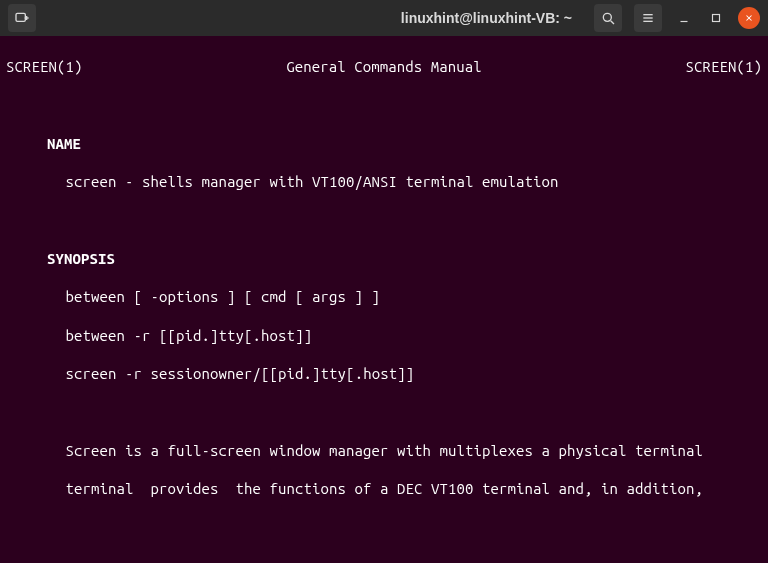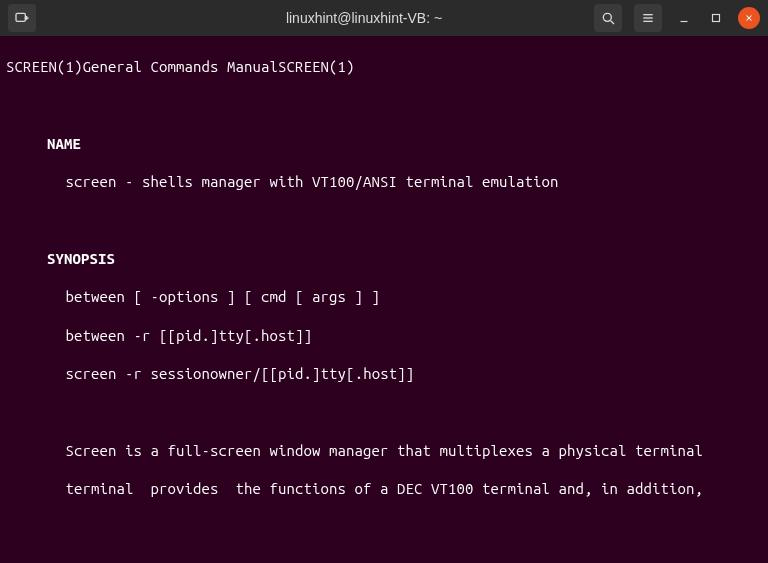--- a/index.html
+++ b/index.html
@@ -12,21 +12,21 @@
 }
 .titlebar {
   height: 36px;
   background: #2b2b2b;
   display: flex;
   align-items: center;
   padding: 0 8px;
   gap: 8px;
 }
 .titlebar-left { display: flex; align-items: center; gap: 10px; width: 140px; }
-.titlebar-title { flex: 1; text-align: center; color: #d9d9d9; font-size: 14px; font-weight: 400; }
+.titlebar-title { flex: 1; text-align: right; color: #d9d9d9; font-size: 14px; font-weight: 700; }
 .titlebar-right { display: flex; align-items: center; gap: 12px; width: 180px; justify-content: flex-end; }
 .tb-btn {
   width: 28px; height: 28px; border-radius: 4px;
   background: #3a3a3a; display: flex; align-items: center; justify-content: center;
   color: #d9d9d9;
 }
 .tb-btn svg { width: 16px; height: 16px; fill: none; stroke: currentColor; stroke-width: 2; }
 .win-ctrl { width: 20px; height: 20px; display: flex; align-items: center; justify-content: center; }
 .win-ctrl svg { width: 14px; height: 14px; fill: none; stroke: #d9d9d9; stroke-width: 2; }
 .win-close { width: 22px; height: 22px; border-radius: 50%; background: #e95420; display: flex; align-items: center; justify-content: center; }
@@ -40,21 +40,21 @@
   font-family: "Ubuntu Mono", "DejaVu Sans Mono", monospace;
   font-size: 15px;
   line-height: 1.28;
   padding: 2px 6px 0 6px;
   white-space: pre;
   position: relative;
   letter-spacing: 0.1px;
 }
 .u { }
 .b { font-weight: 700; padding-left: 41px; }
-.hdr-row { display: flex; }
+.hdr-row { display: flex; justify-content: space-between; }
 </style>
 </head>
 <body>
 
 <div class="titlebar">
   <div class="titlebar-left">
     <div class="tb-btn">
       <svg viewBox="0 0 24 24">
           <rect x="3" y="5" width="14" height="12" rx="2"></rect>
           <line x1="19" y1="9" x2="19" y2="15"></line>
@@ -100,21 +100,21 @@
 <div class="hdr-row"><span>SCREEN(1)</span><span>General Commands Manual</span><span>SCREEN(1)</span></div>
 <div> </div>
 <div class="b">NAME</div>
 <div>       screen - shells manager with VT100/ANSI terminal emulation</div>
 <div> </div>
 <div class="b">SYNOPSIS</div>
 <div><span>       between [ -</span><span class="u">options</span><span> ] [ </span><span class="u">cmd</span><span> [ </span><span class="u">args</span><span> ] ]</span></div>
 <div><span>       between -r [[</span><span class="u">pid</span><span class="u">.</span>]<span class="u">tty</span>[<span class="u">.</span><span class="u">host</span><span>]]</span></div>
 <div><span>       screen -r </span><span class="u">sessionowner</span><span>/[[</span><span class="u">pid</span><span class="u">.</span>]<span class="u">tty</span>[<span class="u">.</span><span class="u">host</span><span>]]</span></div>
 <div> </div>
-<div><span>       </span><span class="u">Screen</span><span> is a full-screen window manager that multiplexes a physical terminal</span></div>
+<div><span>       </span><span class="u">Screen</span><span> is a full-screen window manager with multiplexes a physical terminal</span></div>
 <div>       terminal  provides  the functions of a DEC VT100 terminal and, in addition,</div>
 
 
 
 
 
 
 
 
 

